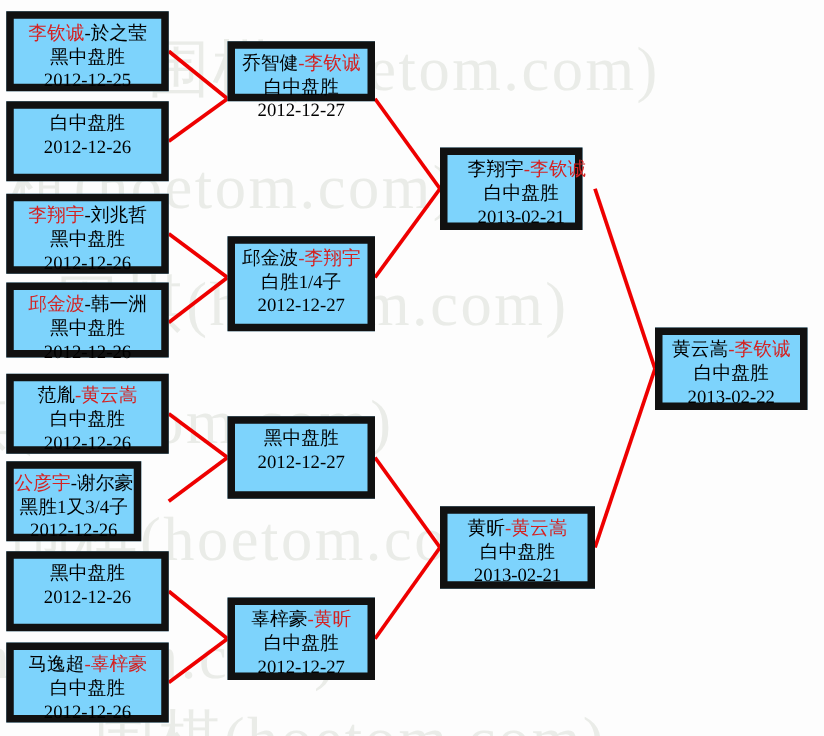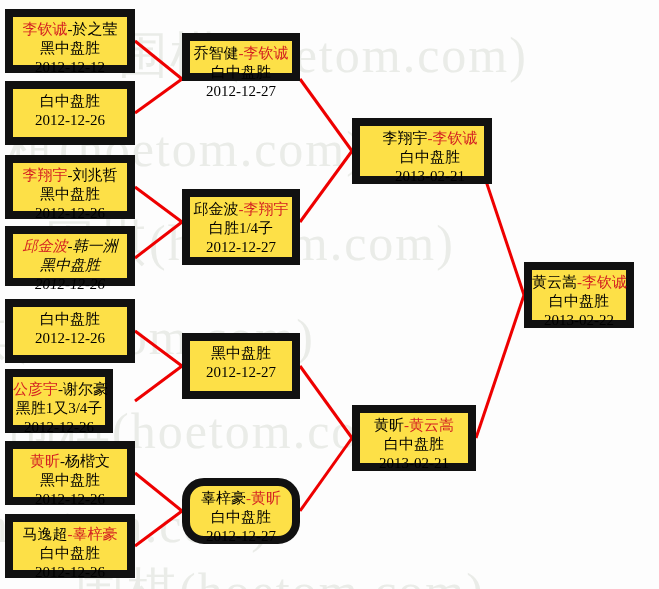--- a/index.html
+++ b/index.html
@@ -34,22 +34,22 @@
   svg.connectors {
     position: absolute;
     left: 0; top: 0;
     z-index: 1;
   }
   
   .box {
     position: absolute;
     z-index: 2;
     box-sizing: border-box;
-    background: #fde047;
-    border: 8px solid #0ea5e9;
+    background: #7dd3fc;
+    border: 6px solid #0ea5e9;
     text-align: center;
     font-size: 15px;
     line-height: 19px;
     padding-top: 3px;
     color: #000000;
     white-space: nowrap;
   }
   .box .line { height: 19px; }
   .p1, .p2, .dash { color: #000000; }
   .box.w1 .p1 { color: var(--red, #d42222); }
@@ -83,47 +83,47 @@
     <line class="connector" x1="300" y1="222" x2="352" y2="151" stroke="#ee0000" stroke-width="3"></line>
     <line class="connector" x1="300" y1="366" x2="352" y2="438" stroke="#ee0000" stroke-width="3"></line>
     <line class="connector" x1="300" y1="511" x2="352" y2="438" stroke="#ee0000" stroke-width="3"></line>
     <line class="connector" x1="476" y1="151" x2="524" y2="295" stroke="#ee0000" stroke-width="3"></line>
     <line class="connector" x1="476" y1="438" x2="524" y2="295" stroke="#ee0000" stroke-width="3"></line>
   </svg>
 
   <div class="box w1" style="left: 5px; top: 9px; width: 130px; height: 64px; border-color: rgb(17, 17, 17);">
     <div class="line name"><span class="p1">李钦诚</span><span class="dash">-</span><span class="p2">於之莹</span></div>
     <div class="line result">黑中盘胜</div>
-    <div class="line date">2012-12-12</div>
+    <div class="line date">2012-12-25</div>
   </div>
   <div class="box w2" style="left: 5px; top: 81px; width: 130px; height: 64px; border-color: rgb(17, 17, 17);">
     <div class="line result">白中盘胜</div>
     <div class="line date">2012-12-26</div>
   </div>
   <div class="box w1" style="left: 5px; top: 155px; width: 130px; height: 64px; border-color: rgb(17, 17, 17);">
     <div class="line name"><span class="p1">李翔宇</span><span class="dash">-</span><span class="p2">刘兆哲</span></div>
     <div class="line result">黑中盘胜</div>
     <div class="line date">2012-12-26</div>
   </div>
-  <div class="box w1" style="left: 5px; top: 226px; width: 130px; height: 60px; border-color: rgb(17, 17, 17); font-style: italic;">
+  <div class="box w1" style="left: 5px; top: 226px; width: 130px; height: 60px; border-color: rgb(17, 17, 17);">
     <div class="line name"><span class="p1">邱金波</span><span class="dash">-</span><span class="p2">韩一洲</span></div>
     <div class="line result">黑中盘胜</div>
     <div class="line date">2012-12-26</div>
   </div>
   <div class="box w2" style="left: 5px; top: 299px; width: 130px; height: 64px; border-color: rgb(17, 17, 17);">
+    <div class="line name"><span class="p1">范胤</span><span class="dash">-</span><span class="p2">黄云嵩</span></div>
     <div class="line result">白中盘胜</div>
     <div class="line date">2012-12-26</div>
   </div>
   <div class="box w1" style="left: 5px; top: 369px; width: 108px; height: 64px; border-color: rgb(17, 17, 17);">
     <div class="line name"><span class="p1">公彦宇</span><span class="dash">-</span><span class="p2">谢尔豪</span></div>
     <div class="line result">黑胜1又3/4子</div>
     <div class="line date">2012-12-26</div>
   </div>
   <div class="box w1" style="left: 5px; top: 441px; width: 130px; height: 64px; border-color: rgb(17, 17, 17);">
-    <div class="line name"><span class="p1">黄昕</span><span class="dash">-</span><span class="p2">杨楷文</span></div>
     <div class="line result">黑中盘胜</div>
     <div class="line date">2012-12-26</div>
   </div>
   <div class="box w2" style="left: 5px; top: 514px; width: 130px; height: 64px; border-color: rgb(17, 17, 17);">
     <div class="line name"><span class="p1">马逸超</span><span class="dash">-</span><span class="p2">辜梓豪</span></div>
     <div class="line result">白中盘胜</div>
     <div class="line date">2012-12-26</div>
   </div>
 
   <div class="box w2" style="left: 182px; top: 33px; width: 118px; height: 48px; border-color: rgb(17, 17, 17);">
@@ -133,36 +133,36 @@
   </div>
   <div class="box w2" style="left: 182px; top: 189px; width: 118px; height: 76px; border-color: rgb(17, 17, 17);">
     <div class="line name"><span class="p1">邱金波</span><span class="dash">-</span><span class="p2">李翔宇</span></div>
     <div class="line result">白胜1/4子</div>
     <div class="line date">2012-12-27</div>
   </div>
   <div class="box w1" style="left: 182px; top: 333px; width: 118px; height: 66px; border-color: rgb(17, 17, 17);">
     <div class="line result">黑中盘胜</div>
     <div class="line date">2012-12-27</div>
   </div>
-  <div class="box w2" style="left: 182px; top: 478px; width: 118px; height: 66px; border-color: rgb(17, 17, 17); border-radius: 22px;">
+  <div class="box w2" style="left: 182px; top: 478px; width: 118px; height: 66px; border-color: rgb(17, 17, 17);">
     <div class="line name"><span class="p1">辜梓豪</span><span class="dash">-</span><span class="p2">黄昕</span></div>
     <div class="line result">白中盘胜</div>
     <div class="line date">2012-12-27</div>
   </div>
 
-  <div class="box w2" style="left: 352px; top: 118px; width: 140px; height: 66px; border-color: rgb(17, 17, 17); padding-left: 16px;">
+  <div class="box w2" style="left: 352px; top: 118px; width: 114px; height: 66px; border-color: rgb(17, 17, 17); padding-left: 16px;">
     <div class="line name"><span class="p1">李翔宇</span><span class="dash">-</span><span class="p2">李钦诚</span></div>
     <div class="line result">白中盘胜</div>
     <div class="line date">2013-02-21</div>
   </div>
   <div class="box w2" style="left: 352px; top: 405px; width: 124px; height: 66px; border-color: rgb(17, 17, 17);">
     <div class="line name"><span class="p1">黄昕</span><span class="dash">-</span><span class="p2">黄云嵩</span></div>
     <div class="line result">白中盘胜</div>
     <div class="line date">2013-02-21</div>
   </div>
 
-  <div class="box w2" style="left: 524px; top: 262px; width: 110px; height: 66px; border-color: rgb(17, 17, 17);">
+  <div class="box w2" style="left: 524px; top: 262px; width: 122px; height: 66px; border-color: rgb(17, 17, 17);">
     <div class="line name"><span class="p1">黄云嵩</span><span class="dash">-</span><span class="p2">李钦诚</span></div>
     <div class="line result">白中盘胜</div>
     <div class="line date">2013-02-22</div>
   </div>
 
 </div>
 
 </body></html>

